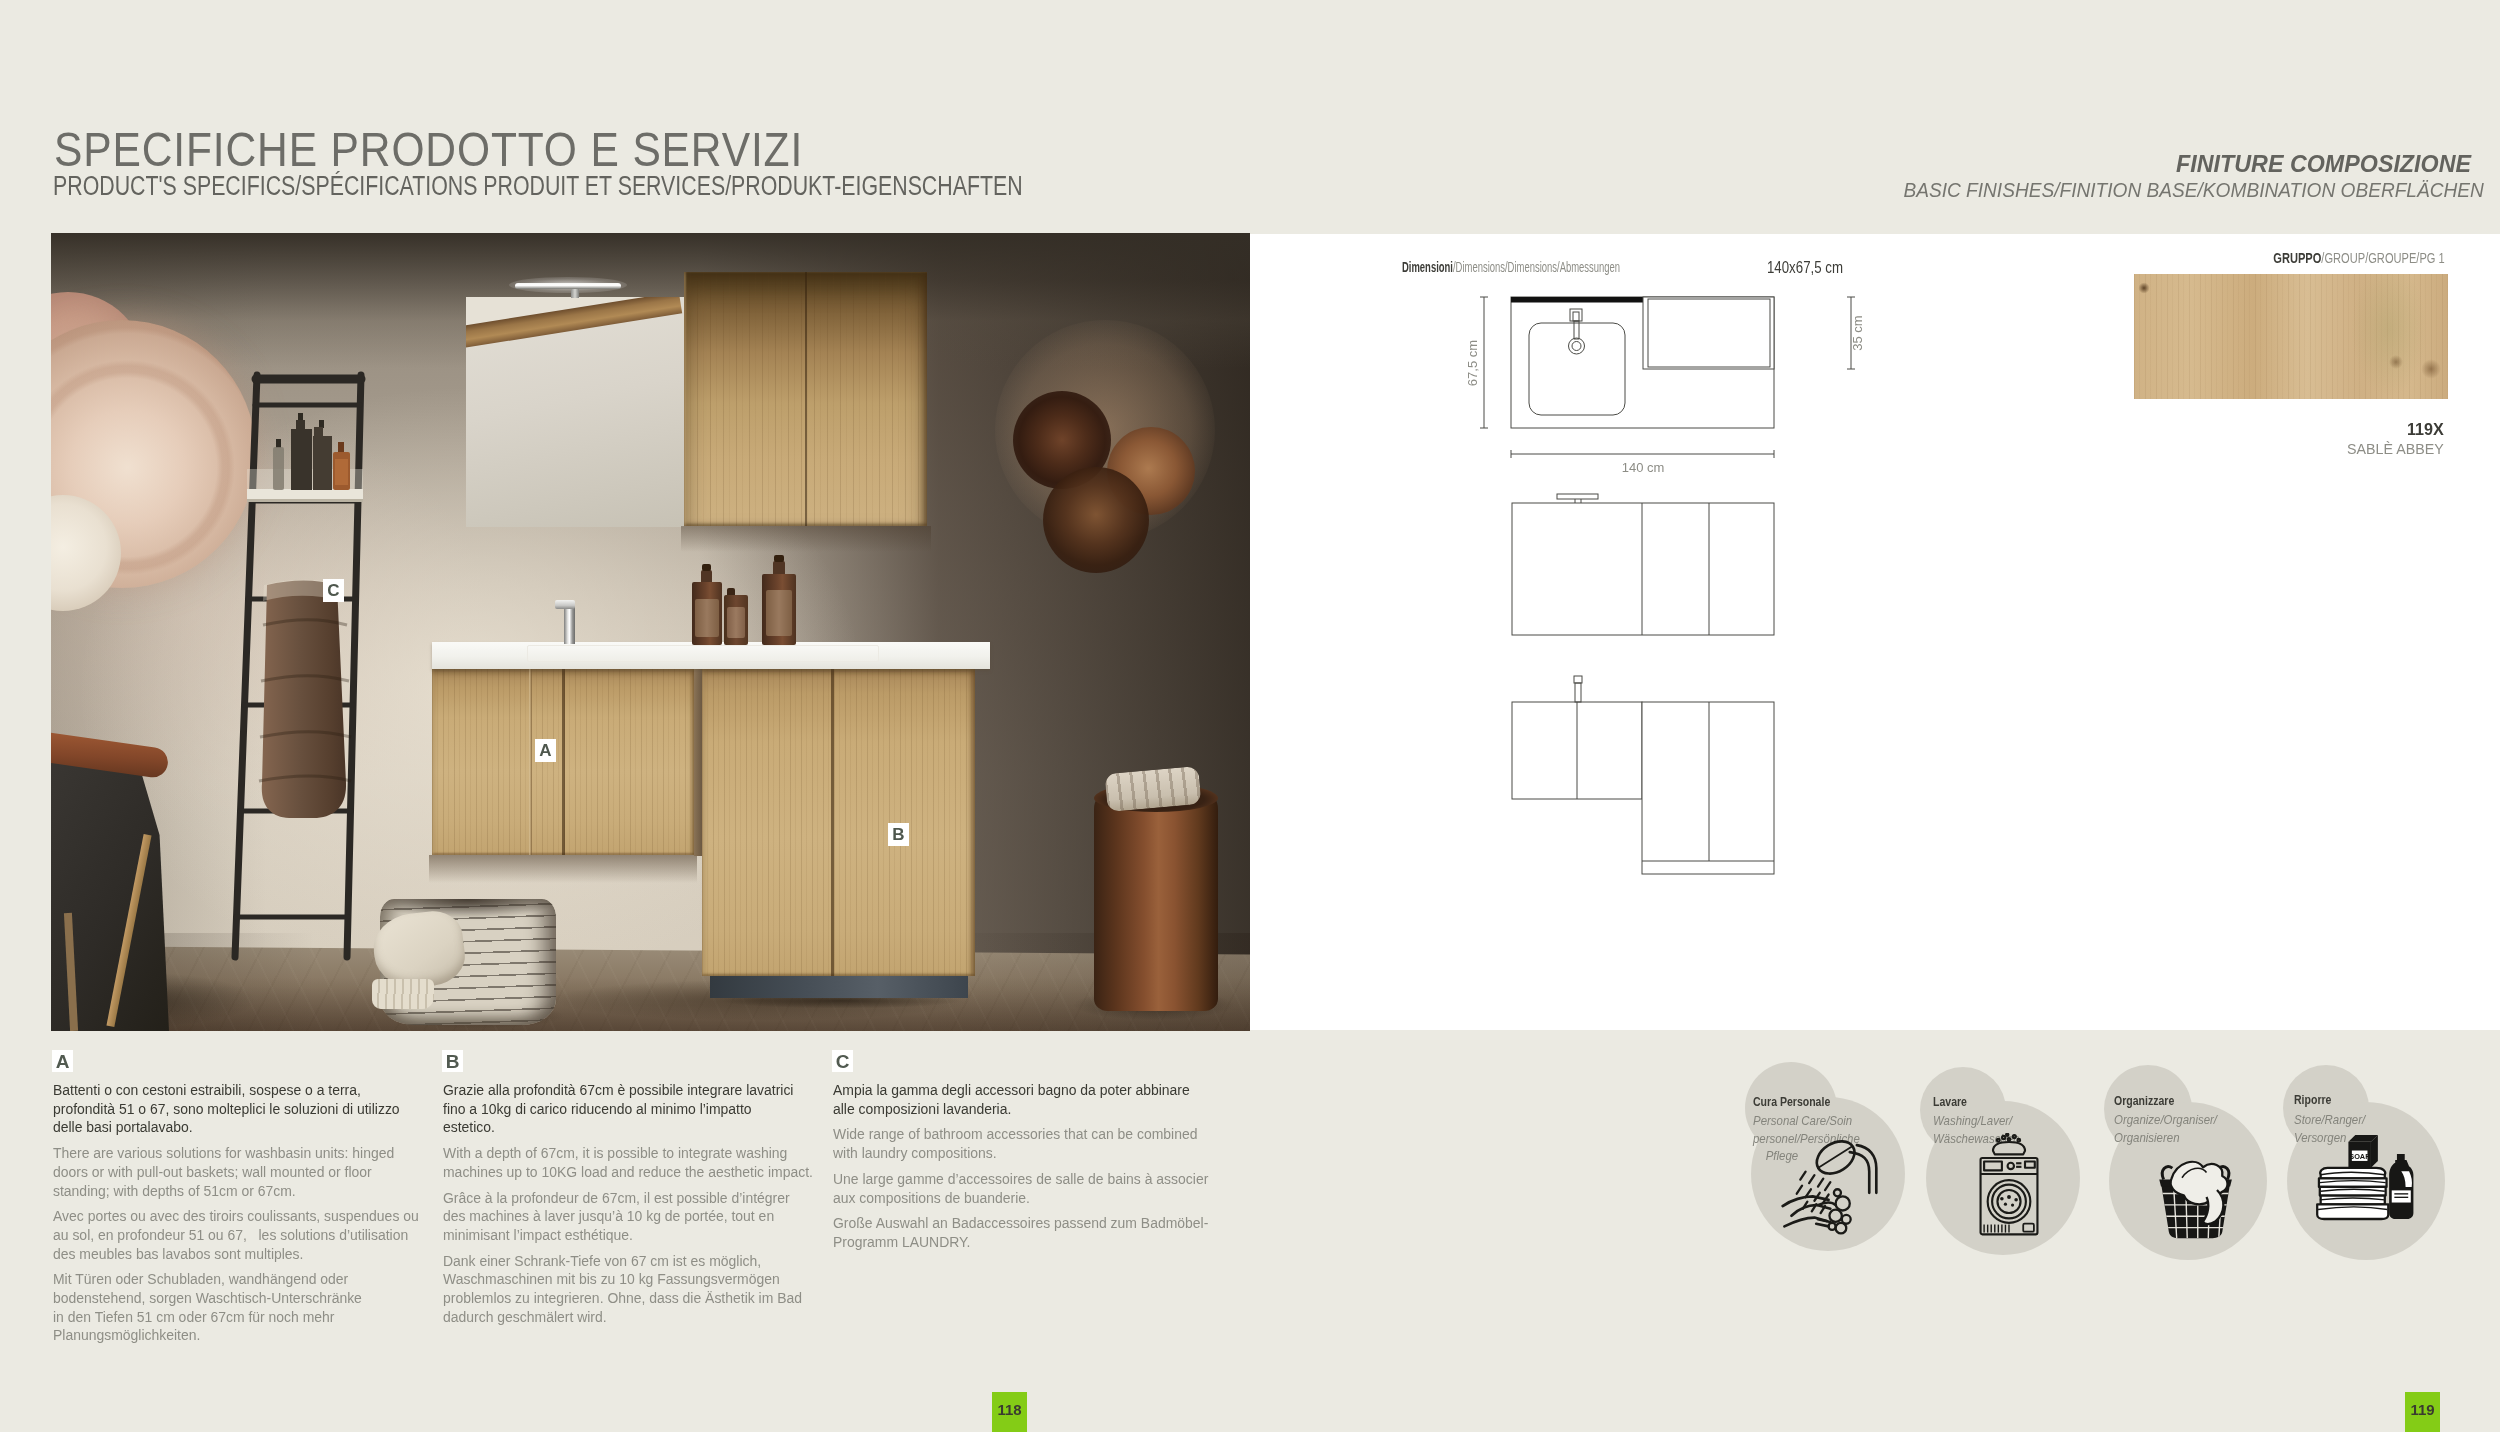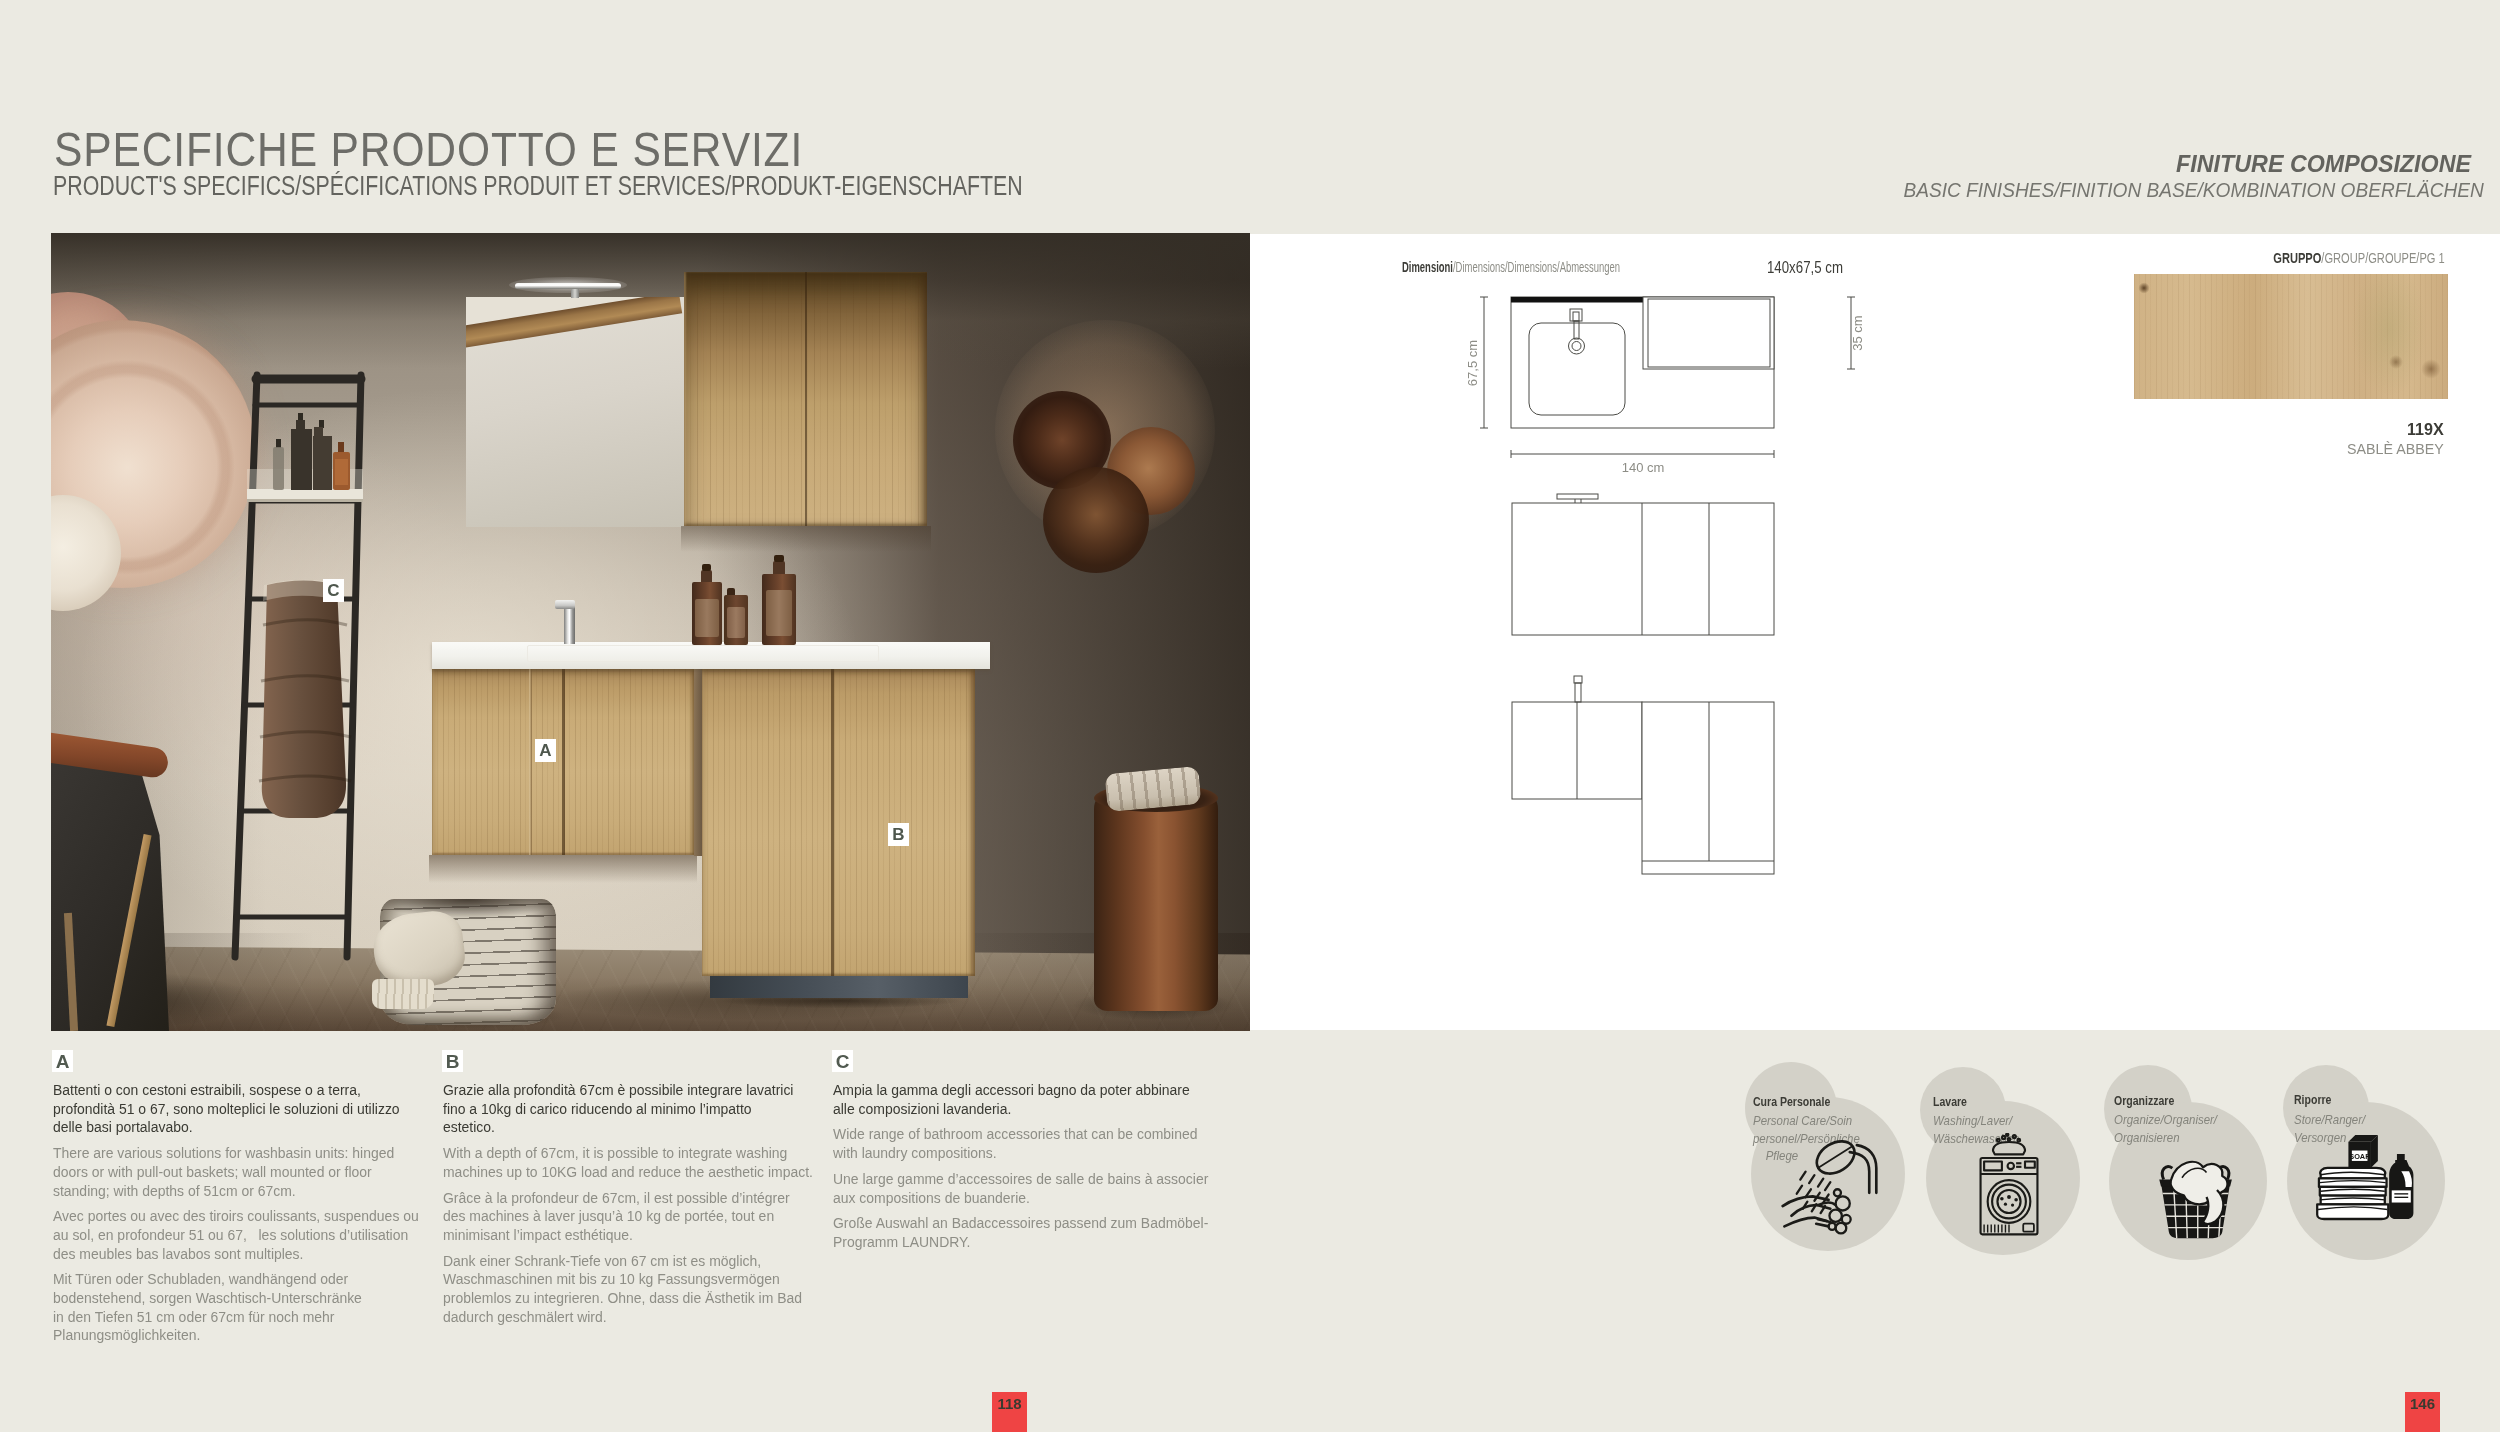--- a/index.html
+++ b/index.html
@@ -43,22 +43,22 @@
   .coltxt .dk{color:#3a3a33;}
 
   
   .circ{border-radius:50%;background:#d3d1c8;}
   .ictitle{font-size:13.5px;color:#3c3c36;font-weight:bold;white-space:nowrap;
            transform:scaleX(0.78);transform-origin:left top;}
   .icsub{font-size:13px;line-height:17.5px;color:#84847c;font-style:italic;white-space:nowrap;
          transform:scaleX(0.88);transform-origin:left top;}
 
   
-  .tab{width:35px;height:40px;background:#ef4444;color:#3a3a30;font-size:15px;font-weight:bold;
-       text-align:center;padding-top:3px;box-sizing:border-box;}
+  .tab{width:35px;height:40px;background:#84cc16;color:#3a3a30;font-size:15px;font-weight:bold;
+       text-align:center;padding-top:9px;box-sizing:border-box;}
 
   
   #photo{left:51px;top:233px;width:1199px;height:798px;overflow:hidden;
     background:
       linear-gradient(180deg, rgba(52,46,38,.97) 0%, rgba(52,46,38,.55) 6%, rgba(86,78,66,.28) 11%, rgba(0,0,0,0) 17%),
       radial-gradient(ellipse 560px 430px at 35% 57%, rgba(236,228,213,.8), rgba(236,228,213,0) 70%),
       radial-gradient(ellipse 420px 300px at 12% 48%, rgba(216,196,180,.5), rgba(216,196,180,0) 70%),
       linear-gradient(90deg, rgba(120,110,96,.45) 0%, rgba(0,0,0,0) 18%, rgba(0,0,0,0) 54%, rgba(54,43,34,.68) 74%, rgba(36,29,22,.88) 100%),
       linear-gradient(180deg,#8d8376 0%,#a2988a 22%,#bfb5a6 45%,#d3cabb 68%,#d9d0c0 100%);}
   #photo > div{position:absolute;}
@@ -560,13 +560,13 @@
     <rect x="98" y="24" width="9" height="7" fill="#171715"></rect>
     <path d="M96,31 L109,31 L112,38 C115,40 117,44 117,48 L117,92 C117,96 114,99 110,99 L96,99 C92,99 89,96 89,92 L89,48 C89,42 92,36 96,34 Z" fill="#171715"></path>
     <path d="M112,44 C115,50 116,56 115,62 L108,62 C108,54 106,48 103,44 Z" fill="#ffffff"></path>
     <rect x="92" y="66" width="22" height="14" fill="#ffffff"></rect>
     <line x1="95" y1="70" x2="111" y2="70" stroke="#171715" stroke-width="1.6"></line>
     <line x1="95" y1="74" x2="111" y2="74" stroke="#171715" stroke-width="1.6"></line>
   </g>
 </svg>
 
 <div class="abs tab" style="left:992px;top:1392px;">118</div>
-<div class="abs tab" style="left:2405px;top:1392px;">146</div>
+<div class="abs tab" style="left:2405px;top:1392px;">119</div>
 
 </body></html>

